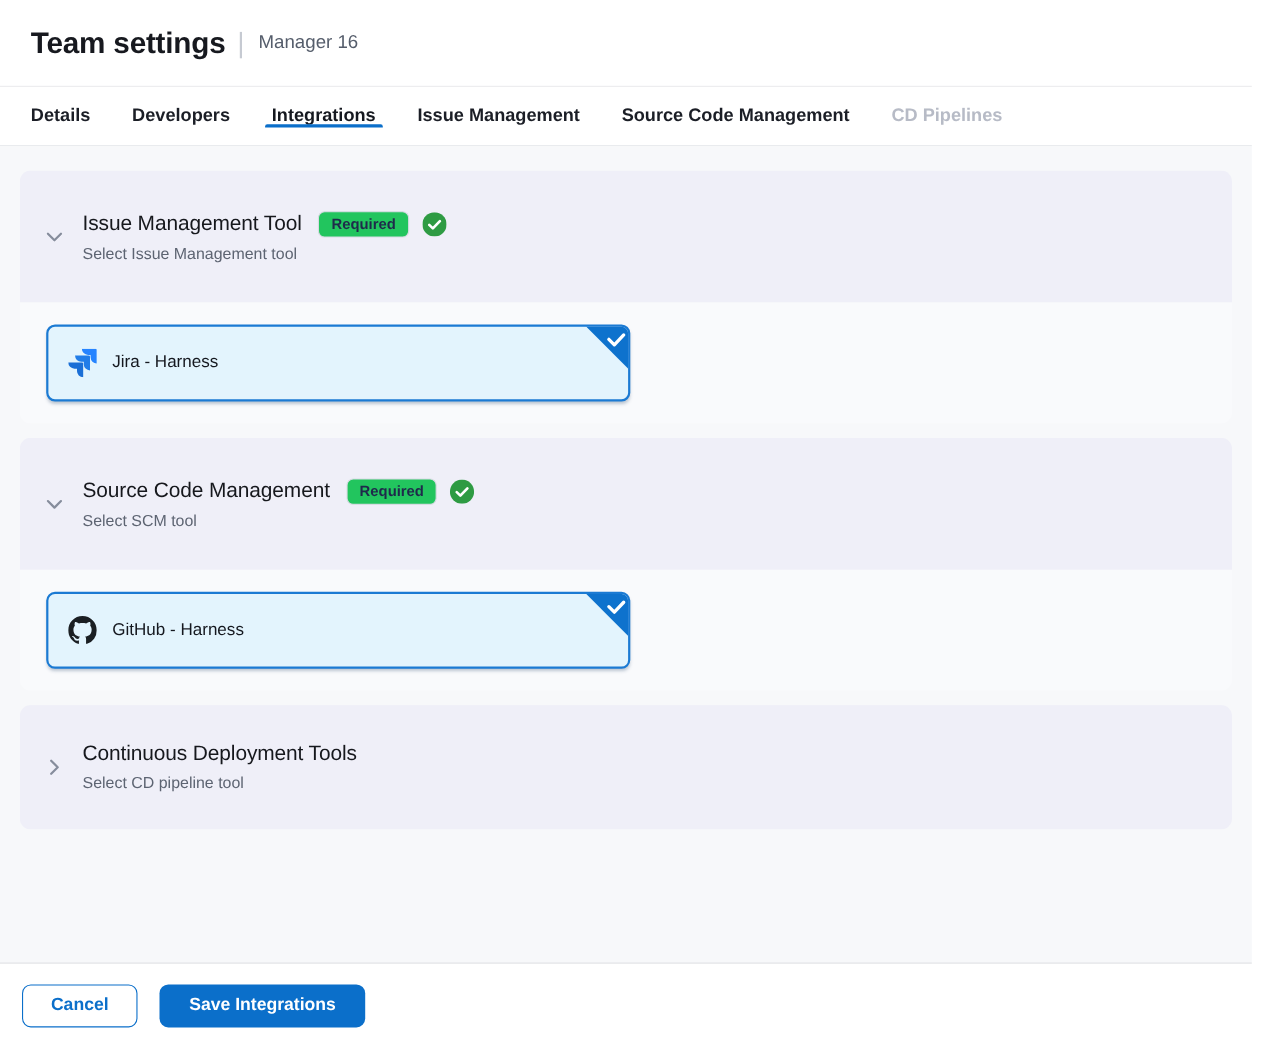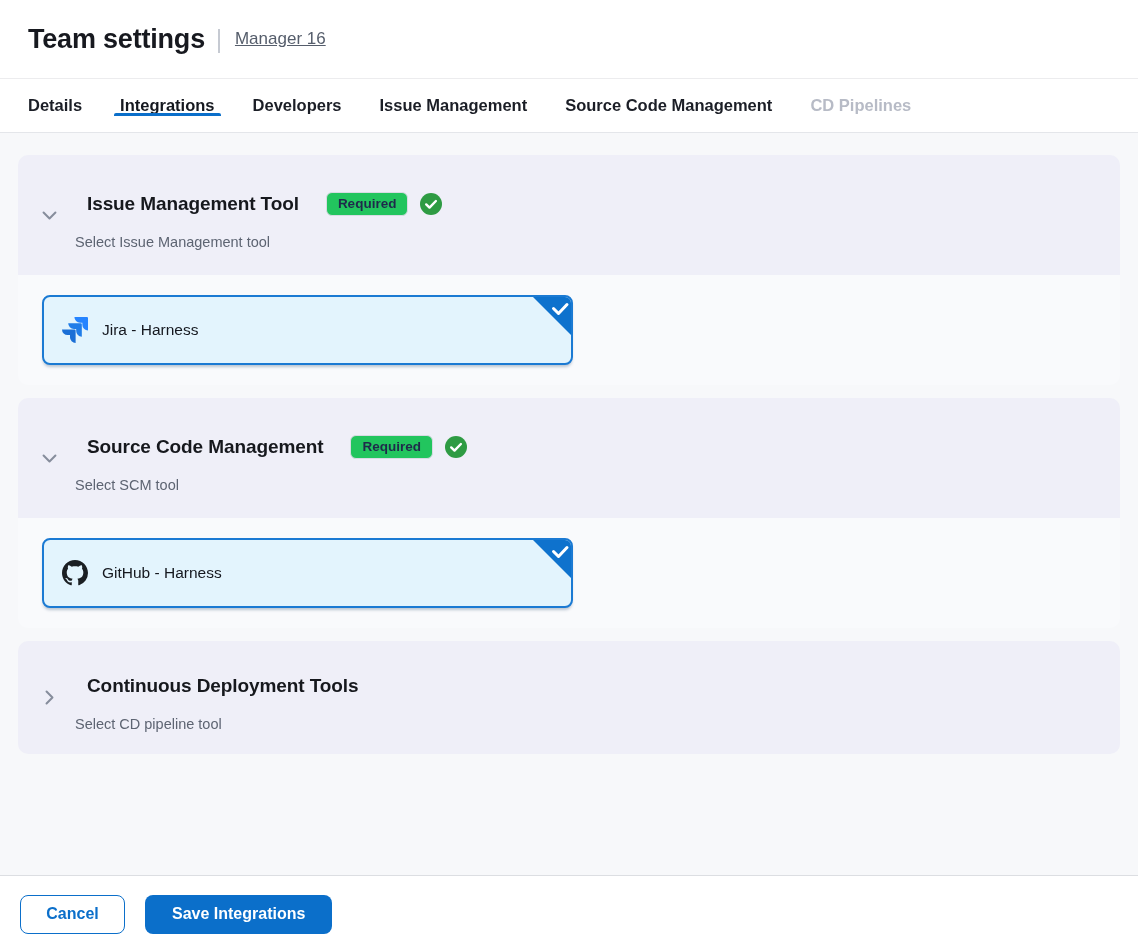--- a/index.html
+++ b/index.html
@@ -19,21 +19,21 @@
     display: flex; align-items: center;
     padding: 0 28px;
   }
   .page-title {
     margin: 0; font-size: 27px; font-weight: 700; color: #17191f; letter-spacing: -0.2px;
   }
   .title-sep {
     width: 0; height: 24px; border-left: 2px solid #c6cad2;
     margin: 0 15px 0 13px; margin-top: 4px;
   }
-  .page-subtitle { font-size: 17px; color: #555d6b; margin-top: 0; text-decoration: underline; }
+  .page-subtitle { font-size: 17px; color: #555d6b; margin-top: 0; }
 
   
   .tab-bar {
     height: 55px; flex: 0 0 55px;
     background: #ffffff;
     border-top: 1px solid #ececee;
     border-bottom: 1px solid #e4e6ea;
     display: flex; align-items: center;
     padding: 0 22px; gap: 26px;
   }
@@ -62,21 +62,21 @@
     background: #efeff8;
     height: 120px;
     display: flex; align-items: center;
     padding: 0 26px 0 22px;
     cursor: pointer;
   }
   .panel.collapsed .panel-header { height: 113px; }
   .chevron { flex: 0 0 18px; margin-right: 16px; display: flex; align-items: center; }
   .panel-heading { display: flex; flex-direction: column; }
   .title-row { display: flex; align-items: center; }
-  .panel-title { margin: 12px; font-size: 19px; font-weight: 700; color: #16181d; letter-spacing: -0.1px; }
+  .panel-title { margin: 0; font-size: 19px; font-weight: 400; color: #16181d; letter-spacing: -0.1px; }
   .required-badge {
     margin-left: 15px;
     background: #22c55e; border: 1px solid #d8dbe3; border-radius: 6px;
     padding: 3px 11px 4px 11px;
     font-size: 13.5px; font-weight: 700; color: #1f2a4b;
   }
   .check-circle { margin-left: 12px; display: flex; align-items: center; }
   .panel-subtitle { margin: 7px 0 0 0; font-size: 14.5px; color: #5d6472; font-weight: 400; }
 
   .panel-body { background: #f9fafc; padding: 20px 24px; }
@@ -131,22 +131,22 @@
 <div class="page">
 
   <header class="page-header">
     <h1 class="page-title">Team settings</h1>
     <div class="title-sep"></div>
     <span class="page-subtitle">Manager 16</span>
   </header>
 
   <nav class="tab-bar">
     <div class="tab">Details</div>
+    <div class="tab">Developers</div>
     <div class="tab active">Integrations</div>
-    <div class="tab">Developers</div>
     <div class="tab">Issue Management</div>
     <div class="tab">Source Code Management</div>
     <div class="tab disabled">CD Pipelines</div>
   </nav>
 
   <main class="content">
 
     <section class="panel expanded">
       <div class="panel-header">
         <span class="chevron">

